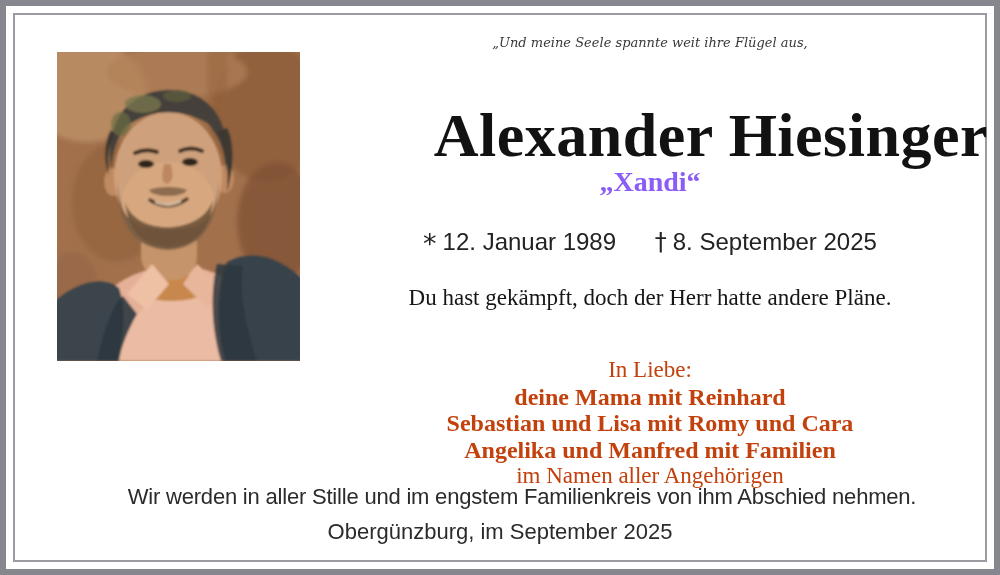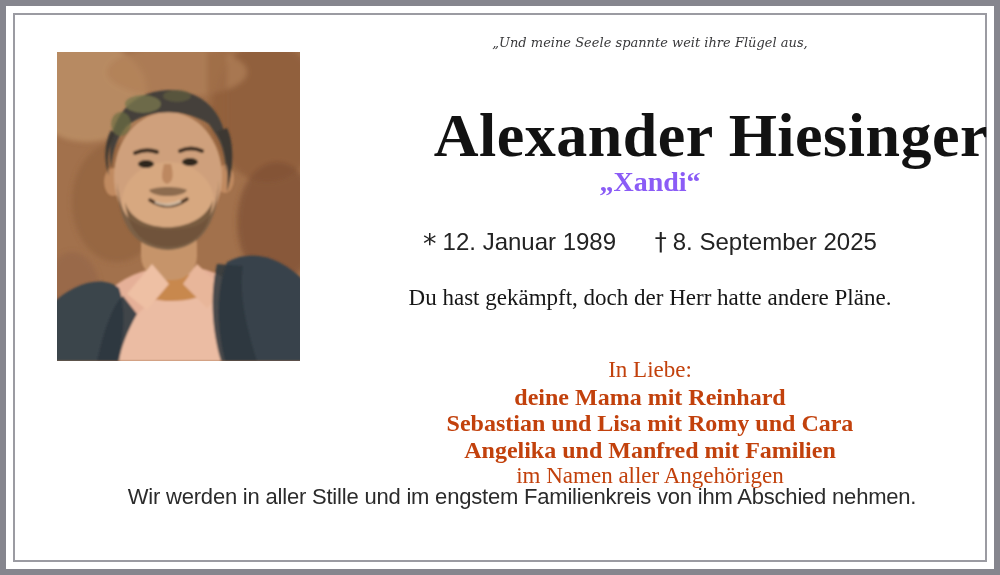--- a/index.html
+++ b/index.html
@@ -217,14 +217,15 @@
     <div class="mourners">
       <div>In Liebe:</div>
       <div class="bold-line">deine Mama mit Reinhard</div>
       <div class="bold-line">Sebastian und Lisa mit Romy und Cara</div>
       <div class="bold-line">Angelika und Manfred mit Familien</div>
       <div>im Namen aller Angehörigen</div>
     </div>
   </div>
 
   <div class="farewell-line">Wir werden in aller Stille und im engstem Familienkreis von ihm Abschied nehmen.</div>
+  <div class="place-date-line">Obergünzburg, im September 2025</div>
 
 </div>
 
 </body></html>

